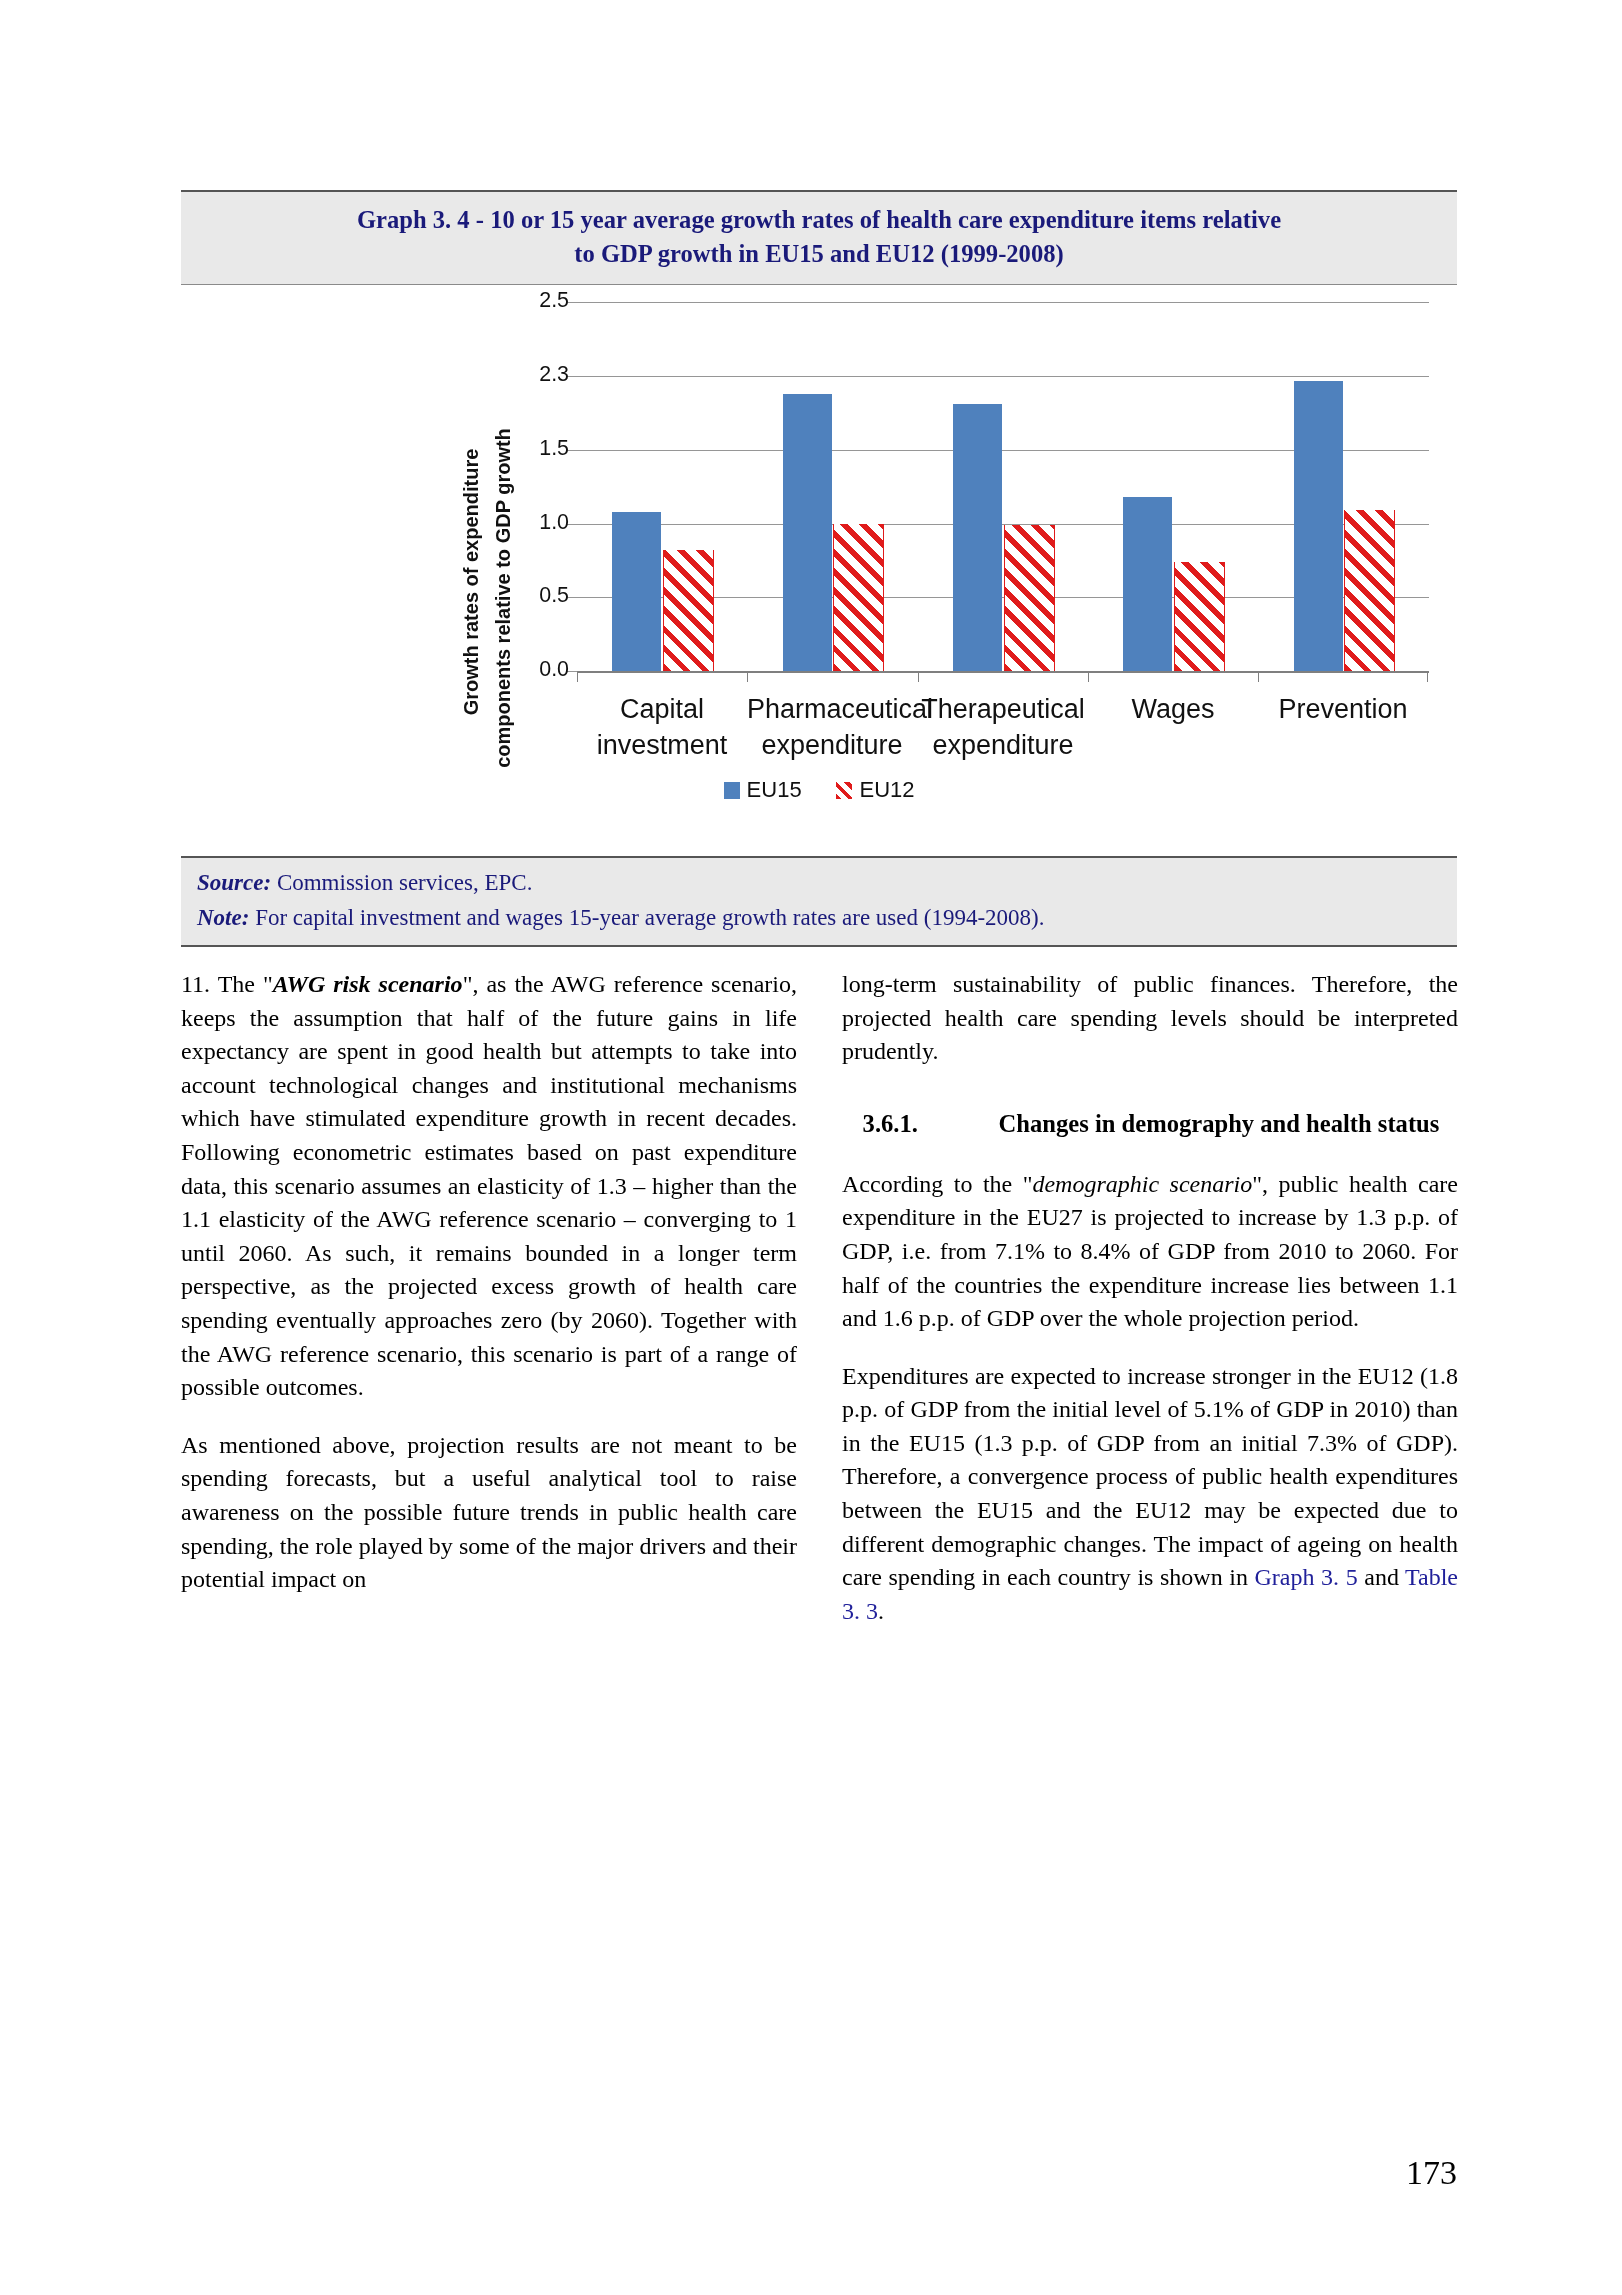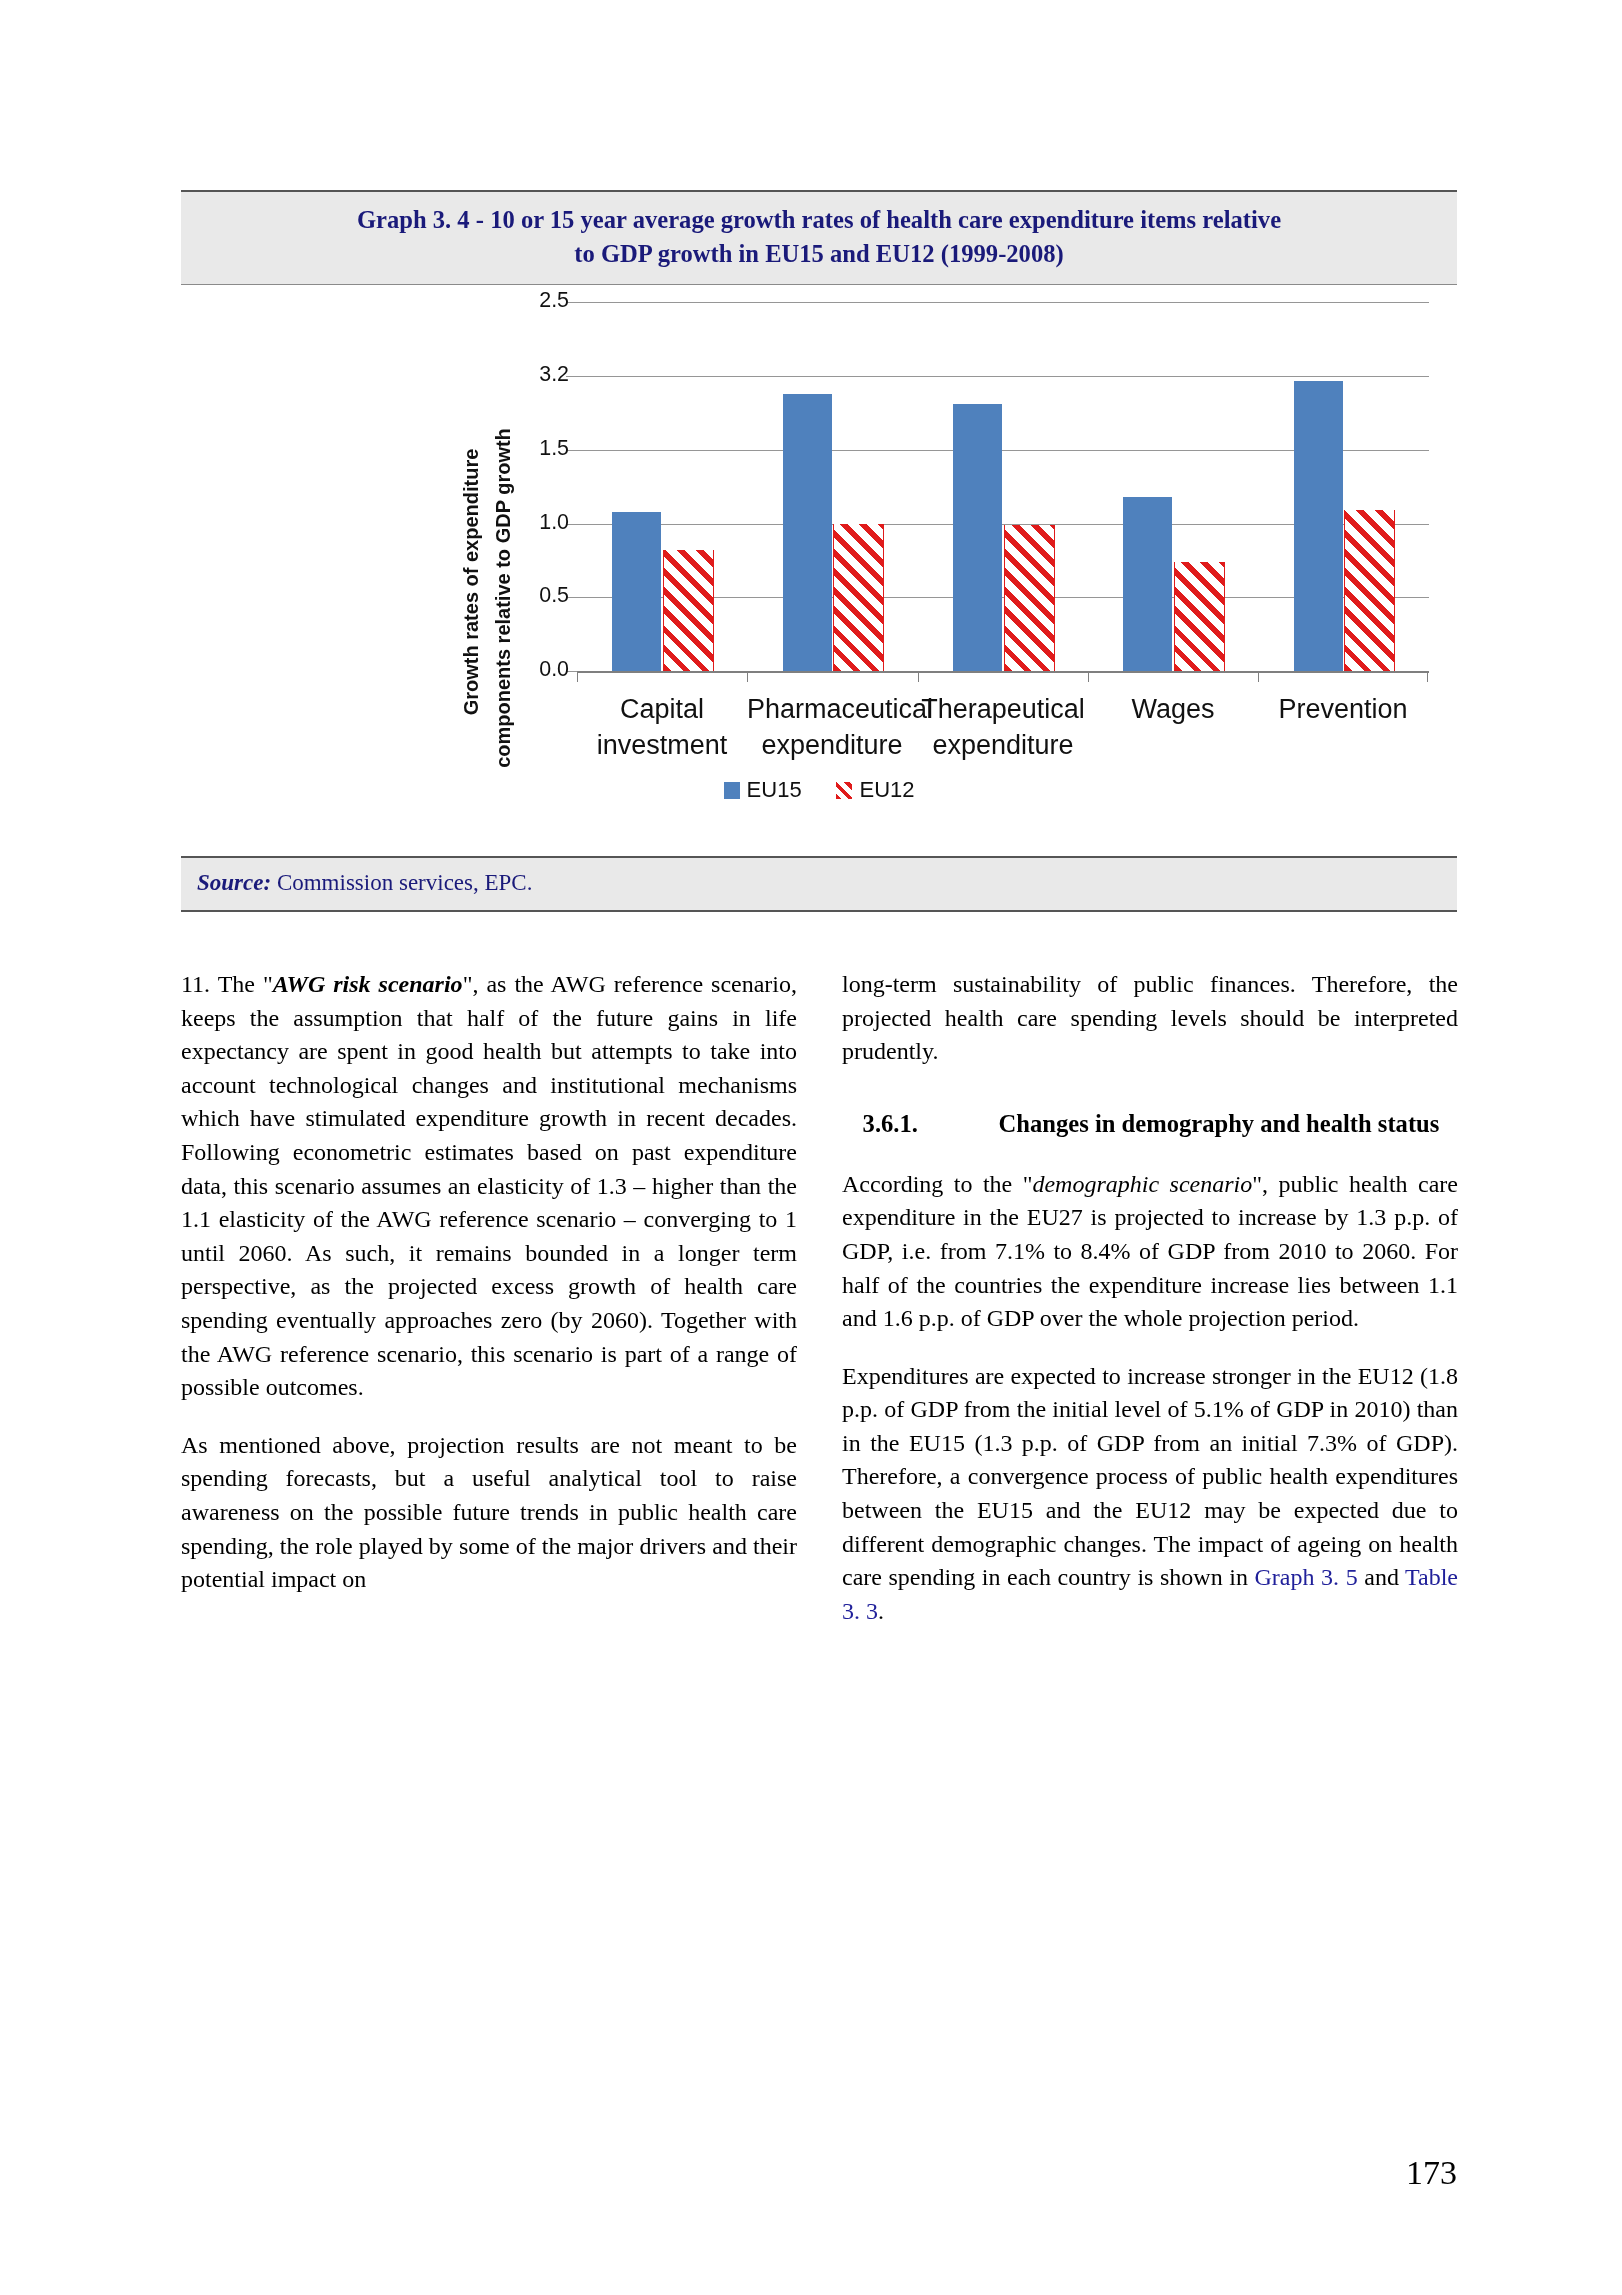--- a/index.html
+++ b/index.html
@@ -287,21 +287,21 @@
         <div class="axisline" style="top:386px;"></div>
 
         <div class="tickmark" style="top:17.4px;"></div>
         <div class="tickmark" style="top:91px;"></div>
         <div class="tickmark" style="top:165px;"></div>
         <div class="tickmark" style="top:239px;"></div>
         <div class="tickmark" style="top:312px;"></div>
         <div class="tickmark" style="top:386px;"></div>
 
         <div class="ytick-label" style="top:17.4px;">2.5</div>
-        <div class="ytick-label" style="top:91px;">3.2</div>
+        <div class="ytick-label" style="top:91px;">2.3</div>
         <div class="ytick-label" style="top:165px;">1.5</div>
         <div class="ytick-label" style="top:239px;">1.0</div>
         <div class="ytick-label" style="top:312px;">0.5</div>
         <div class="ytick-label" style="top:386px;">0.0</div>
 
         <div id="bars" style="position:absolute; left:0; top:0; width:852px; height:386px;">
             <div class="bar eu15" title="EU15 Capital investment: 1.08" style="left: 35px; width: 49px; height: 159px; bottom: 0px;"></div>
             <div class="bar eu12" title="EU12 Capital investment: 0.82" style="left: 86px; width: 49px; height: 121px; bottom: 0px;"></div>
             <div class="bar eu15" title="EU15 Pharmaceutical expenditure: 1.88" style="left: 206px; width: 49px; height: 277px; bottom: 0px;"></div>
             <div class="bar eu12" title="EU12 Pharmaceutical expenditure: 1" style="left: 256px; width: 49px; height: 147px; bottom: 0px;"></div>
@@ -345,20 +345,21 @@
           <span class="swatch blue"></span><span>EU15</span>
         </span>
         <span class="item">
           <span class="swatch hatch"></span><span>EU12</span>
         </span>
       </div>
     </div>
 
     <div class="srcbox">
       <div><i>Source:</i><span> Commission services, EPC.</span></div>
+      <div><i>Note:</i><span> For capital investment and wages 15-year average growth rates are used (1994-2008).</span></div>
     </div>
   </div>
 
   <div class="cols">
 
     <div class="col left">
       <p class="body"><span>11. The "</span><span class="bi">AWG risk scenario</span><span>", as the AWG reference scenario, keeps the assumption that half of the future gains in life expectancy are spent in good health but attempts to take into account technological changes and institutional mechanisms which have stimulated expenditure growth in recent decades. Following econometric estimates based on past expenditure data, this scenario assumes an elasticity of 1.3 – higher than the 1.1 elasticity of the AWG reference scenario – converging to 1 until 2060. As such, it remains bounded in a longer term perspective, as the projected excess growth of health care spending eventually approaches zero (by 2060). Together with the AWG reference scenario, this scenario is part of a range of possible outcomes.</span></p>
 
 
       <p class="body">As mentioned above, projection results are not meant to be spending forecasts, but a useful analytical tool to raise awareness on the possible future trends in public health care spending, the role played by some of the major drivers and their potential impact on</p>

